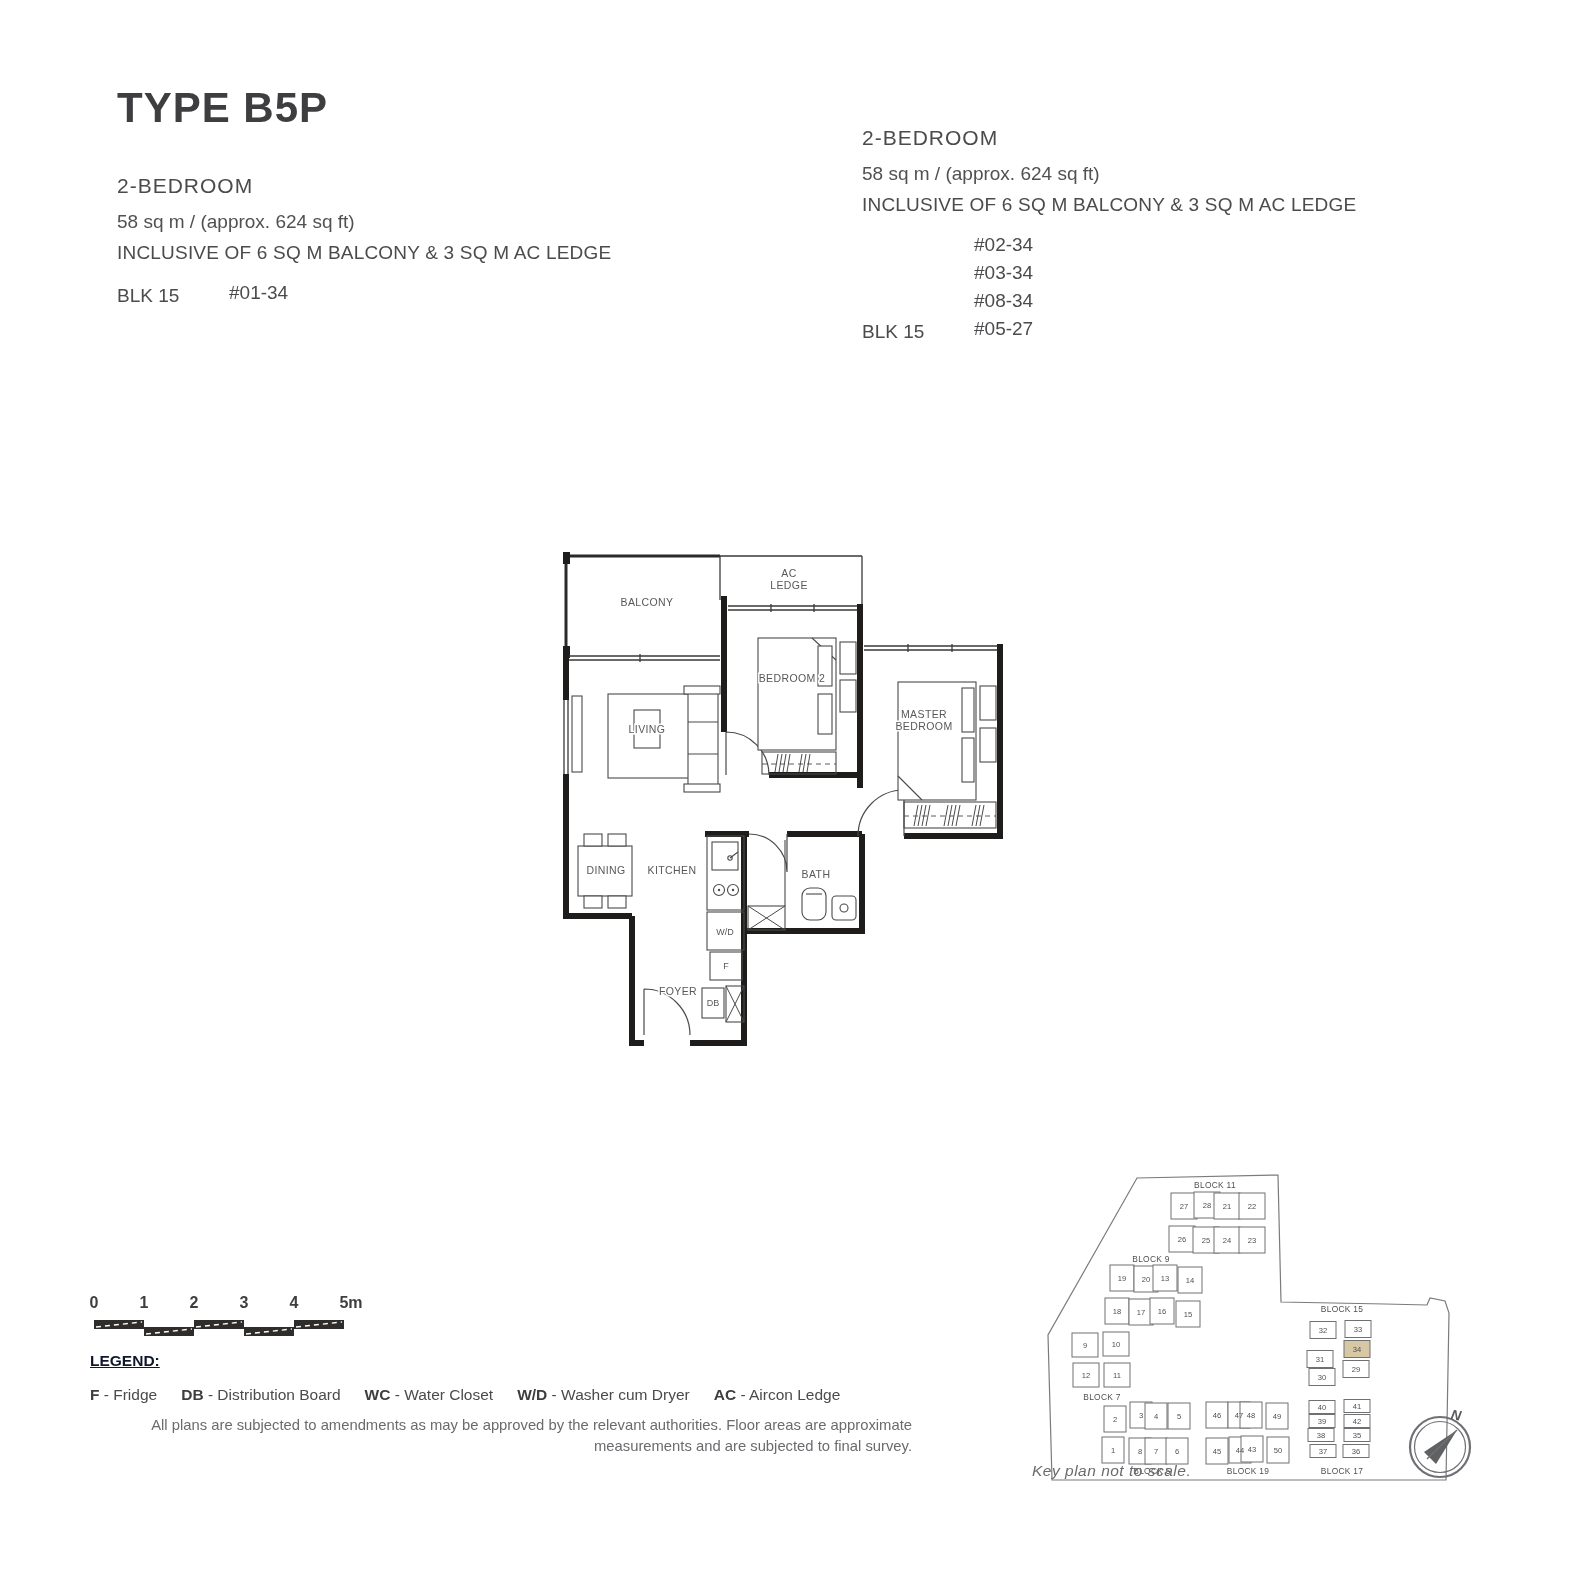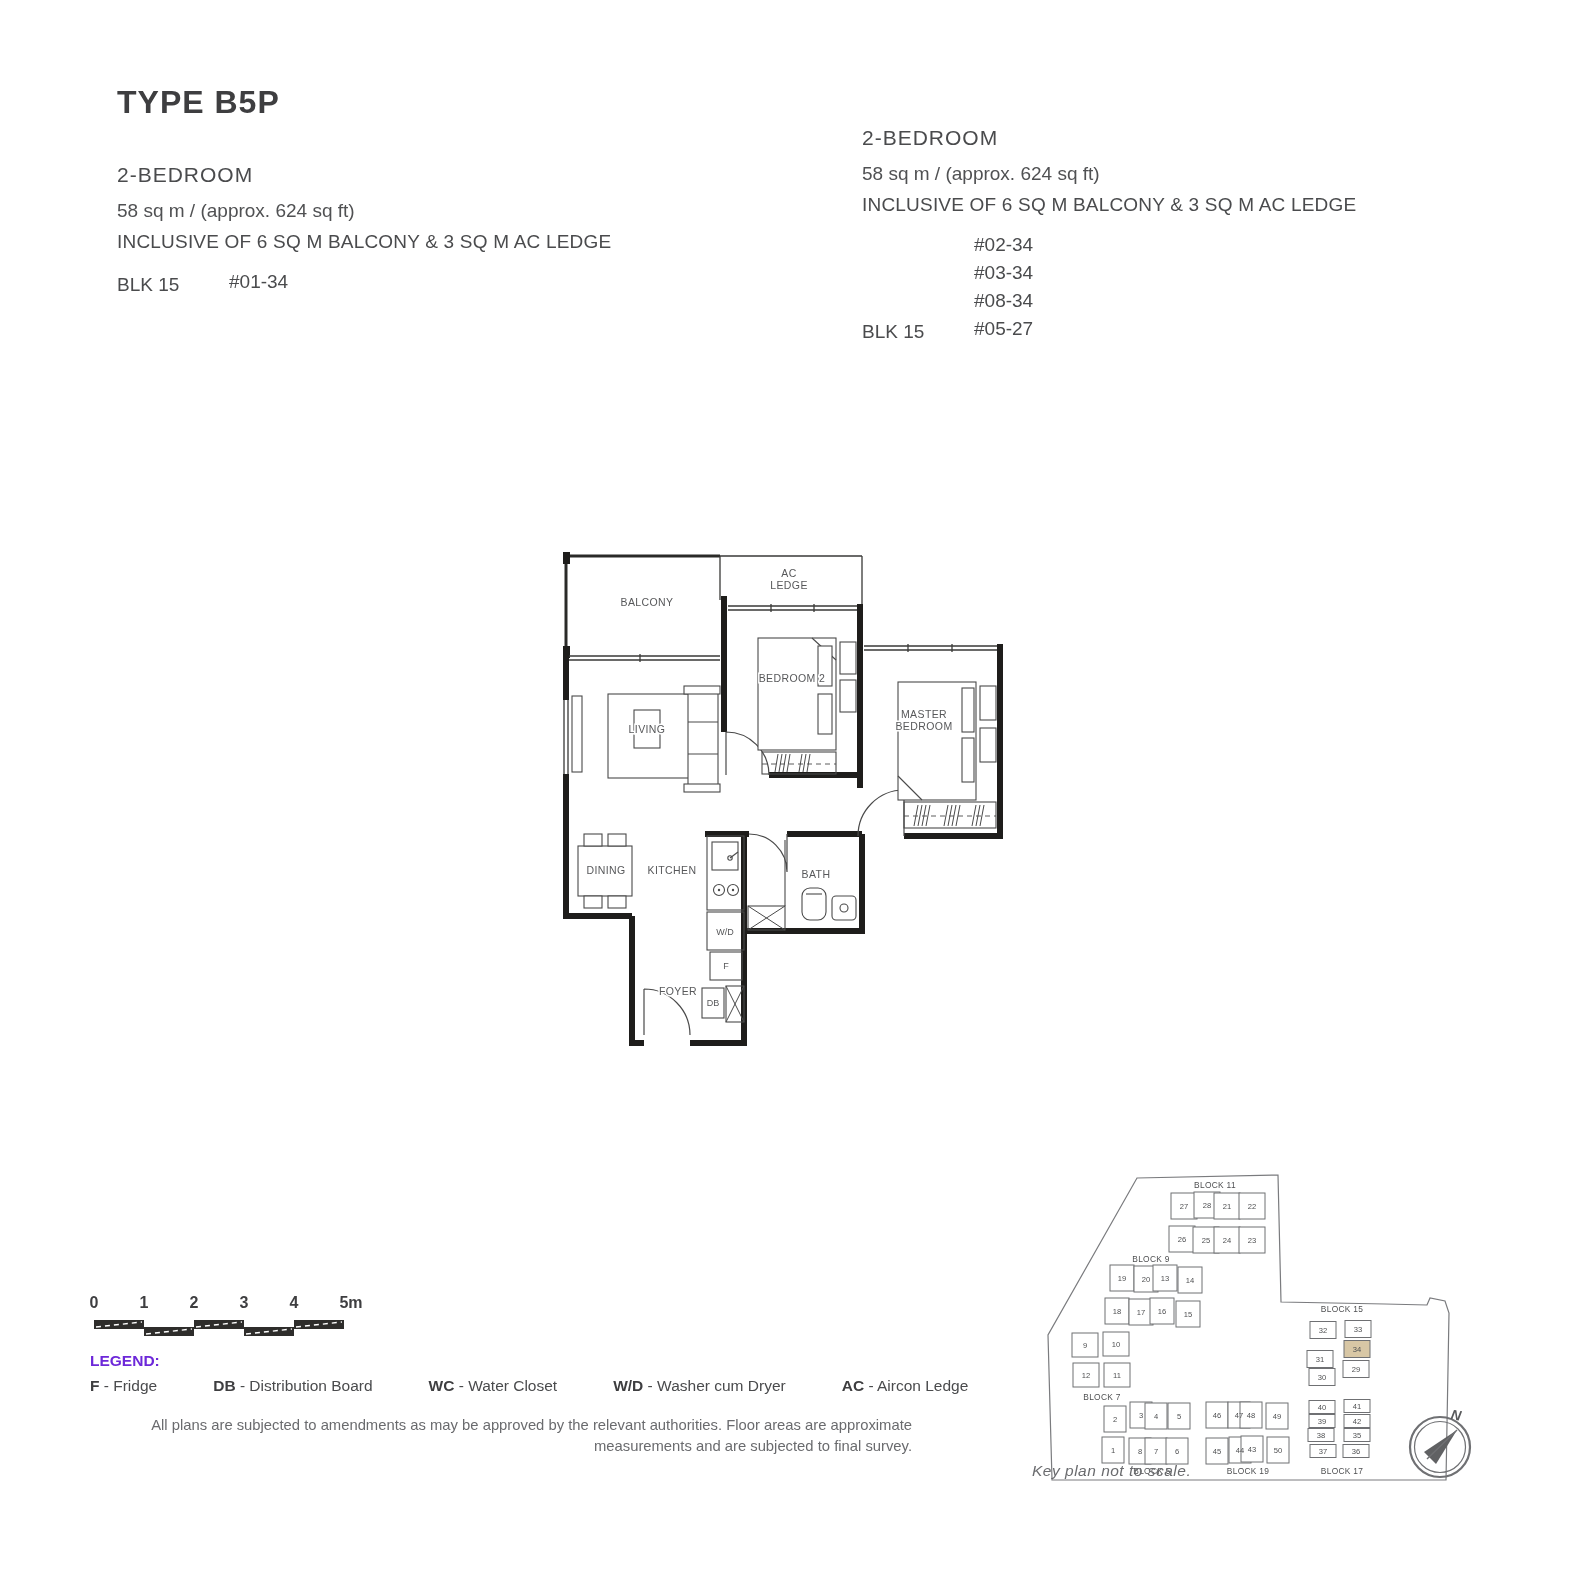--- a/index.html
+++ b/index.html
@@ -1,21 +1,21 @@
 <!DOCTYPE html>
 <html><head>
 <meta charset="utf-8">
 <style>
   html,body{margin:0;padding:0;background:#fff;}
   .page{position:relative;width:1594px;height:1595px;background:#ffffff;
         font-family:"Liberation Sans",sans-serif;color:#55565a;overflow:hidden;}
   .hdr{position:absolute;top:84px;}
   .hdr-left{left:117px;}
   .hdr-right{left:862px;}
-  .type-title{font-size:32px;font-weight:bold;color:#3e3e40;letter-spacing:1px;}
+  .type-title{font-size:42px;font-weight:bold;color:#3e3e40;letter-spacing:1px;}
   .bedroom{margin-top:42px;font-size:21px;color:#4a4b4d;letter-spacing:1px;}
   .area{margin-top:13px;font-size:19px;color:#505153;}
   .inclusive{margin-top:9px;font-size:19px;color:#4a4b4d;letter-spacing:.2px;}
   .blk-row{margin-top:15px;font-size:19px;color:#4a4b4d;display:flex;align-items:flex-end;}
   .blk-label{width:112px;flex:0 0 112px;}
   .stacks div{line-height:28px;}
   svg text{font-family:"Liberation Sans",sans-serif;}
   
   .fp-label{font-size:10.5px;fill:#57585a;text-anchor:middle;letter-spacing:.4px;
             paint-order:stroke;stroke:#ffffff;stroke-width:3px;}
@@ -28,22 +28,22 @@
   .furnline{stroke:#4a4a4a;stroke-width:1.1;fill:none;}
   .door{stroke:#4a4a4a;stroke-width:1.2;fill:none;}
   .dash{stroke:#4a4a4a;stroke-width:.9;fill:none;stroke-dasharray:5 4;}
   .hatch{stroke:#4a4a4a;stroke-width:1;fill:none;}
   
   .sb-num{font-size:16px;font-weight:bold;fill:#3e3e40;text-anchor:middle;}
   .sb-seg{fill:#2e2d2b;}
   .sb-dash{stroke:#ffffff;stroke-width:1.4;stroke-dasharray:5 4;fill:none;}
   
   .legend{position:absolute;left:90px;top:1352px;font-size:15.5px;color:#4a4b4d;}
-  .legend-title{font-weight:bold;color:#6d28d9;}
-  .legend-items{margin-top:7px;display:flex;gap:56px;text-align:right;}
+  .legend-title{font-weight:bold;color:#0f172a;text-decoration:underline;}
+  .legend-items{margin-top:16px;display:flex;gap:24px;text-align:right;}
   .legend-items b{color:#3e3e40;}
   .disclaimer{position:absolute;left:90px;top:1415px;width:822px;
               font-size:14.8px;line-height:1.4;color:#6a6b6e;text-align:right;}
   .disclaimer p{margin:0;}
   
   .kp-unit{fill:#ffffff;stroke:#6f7073;stroke-width:1;}
   .kp-num{font-size:7.6px;fill:#4f5052;text-anchor:middle;}
   .kp-block-label{font-size:8.4px;fill:#4f5052;text-anchor:middle;letter-spacing:.3px;}
   .kp-bound{fill:none;stroke:#7a7b7e;stroke-width:1.2;}
   .kp-caption{position:absolute;left:1032px;top:1462px;font-size:15.5px;

